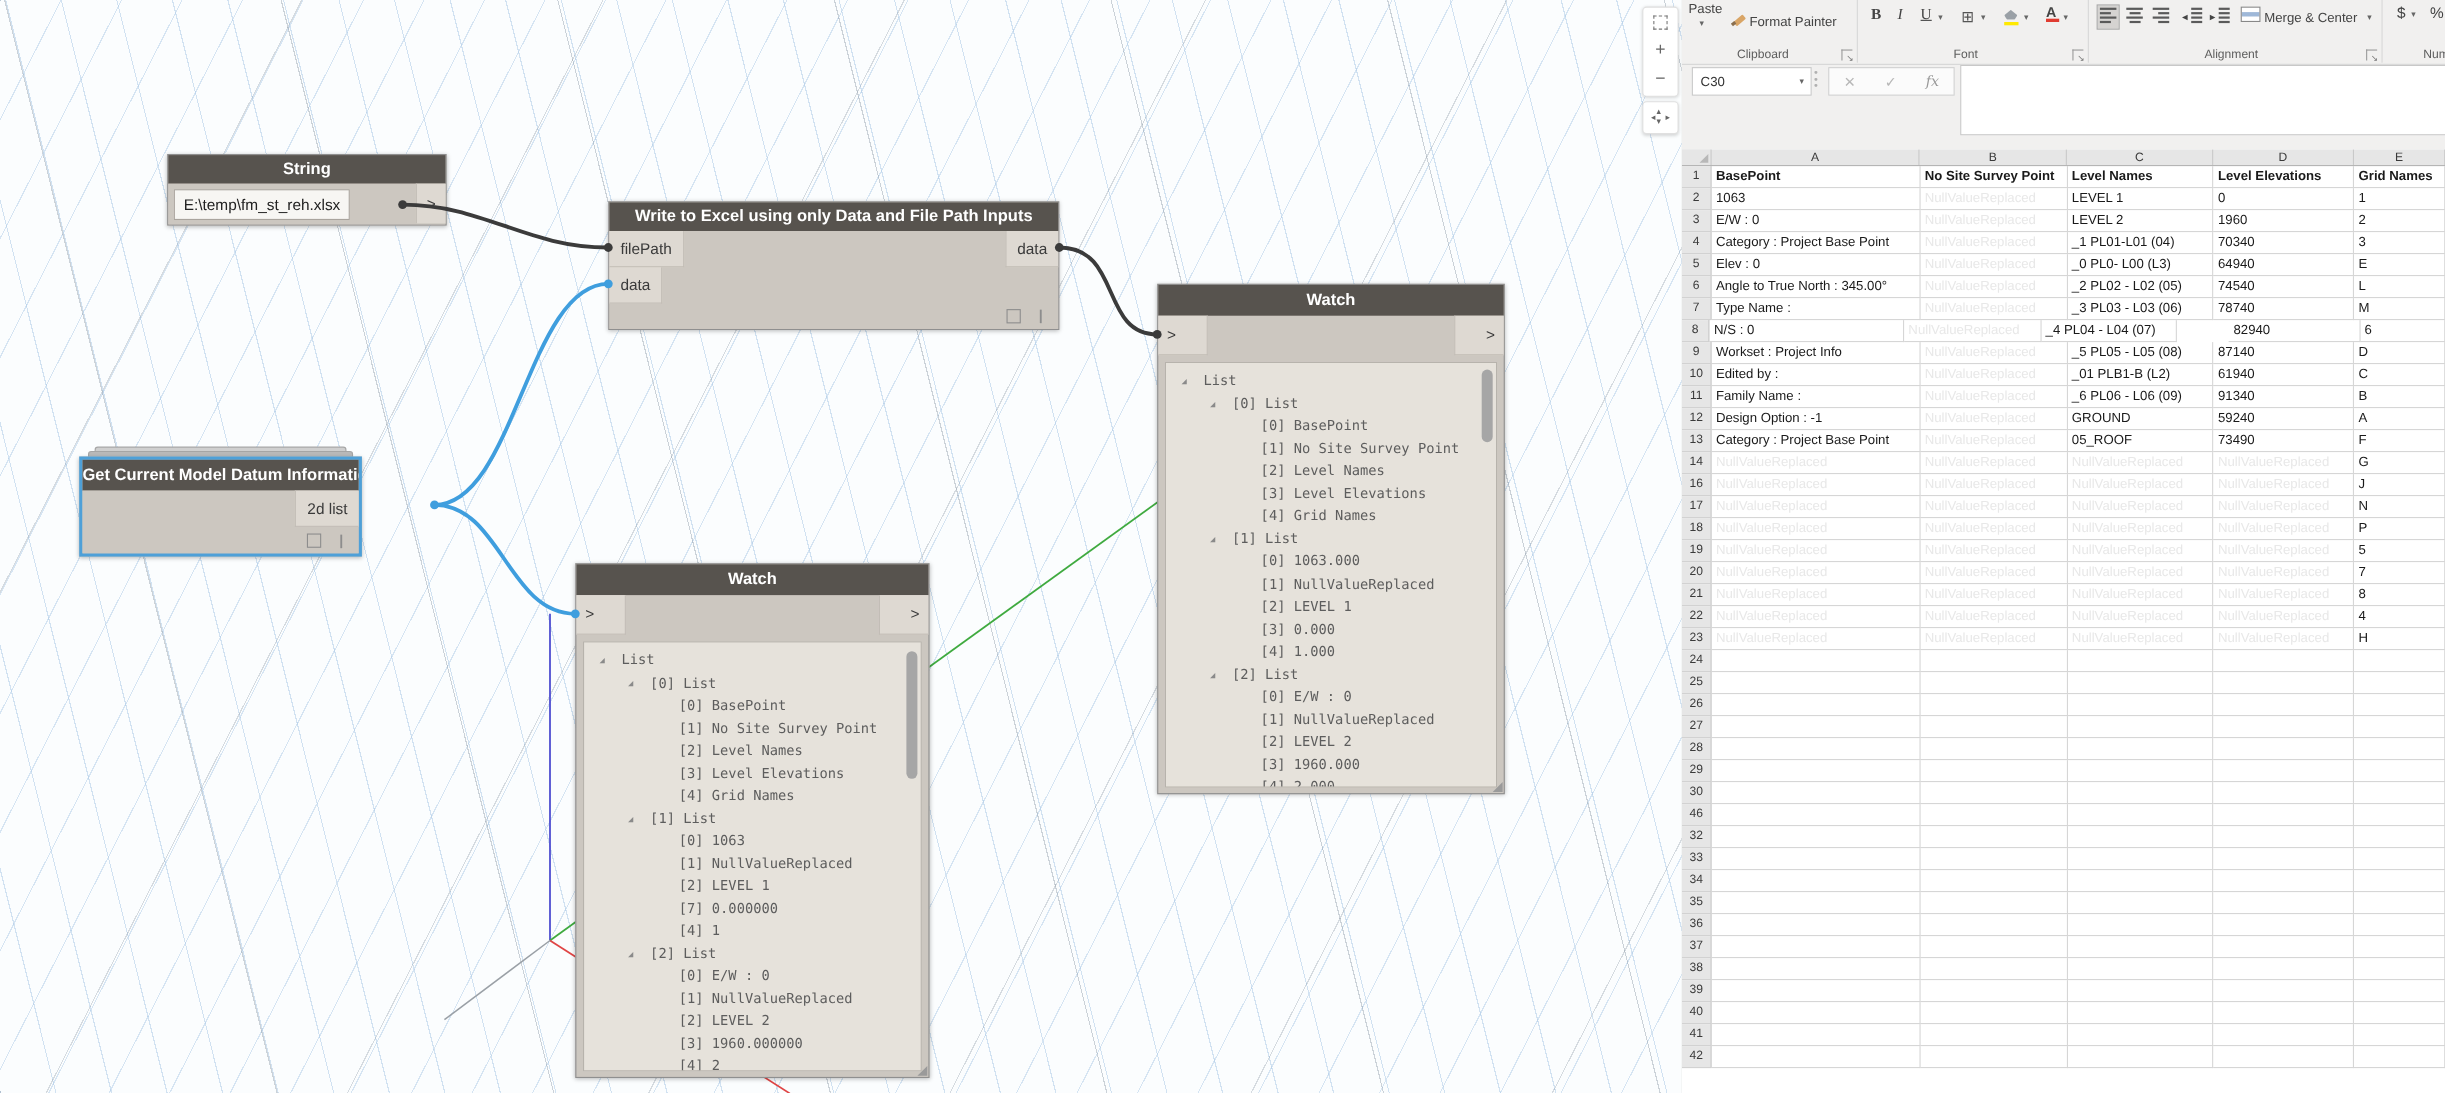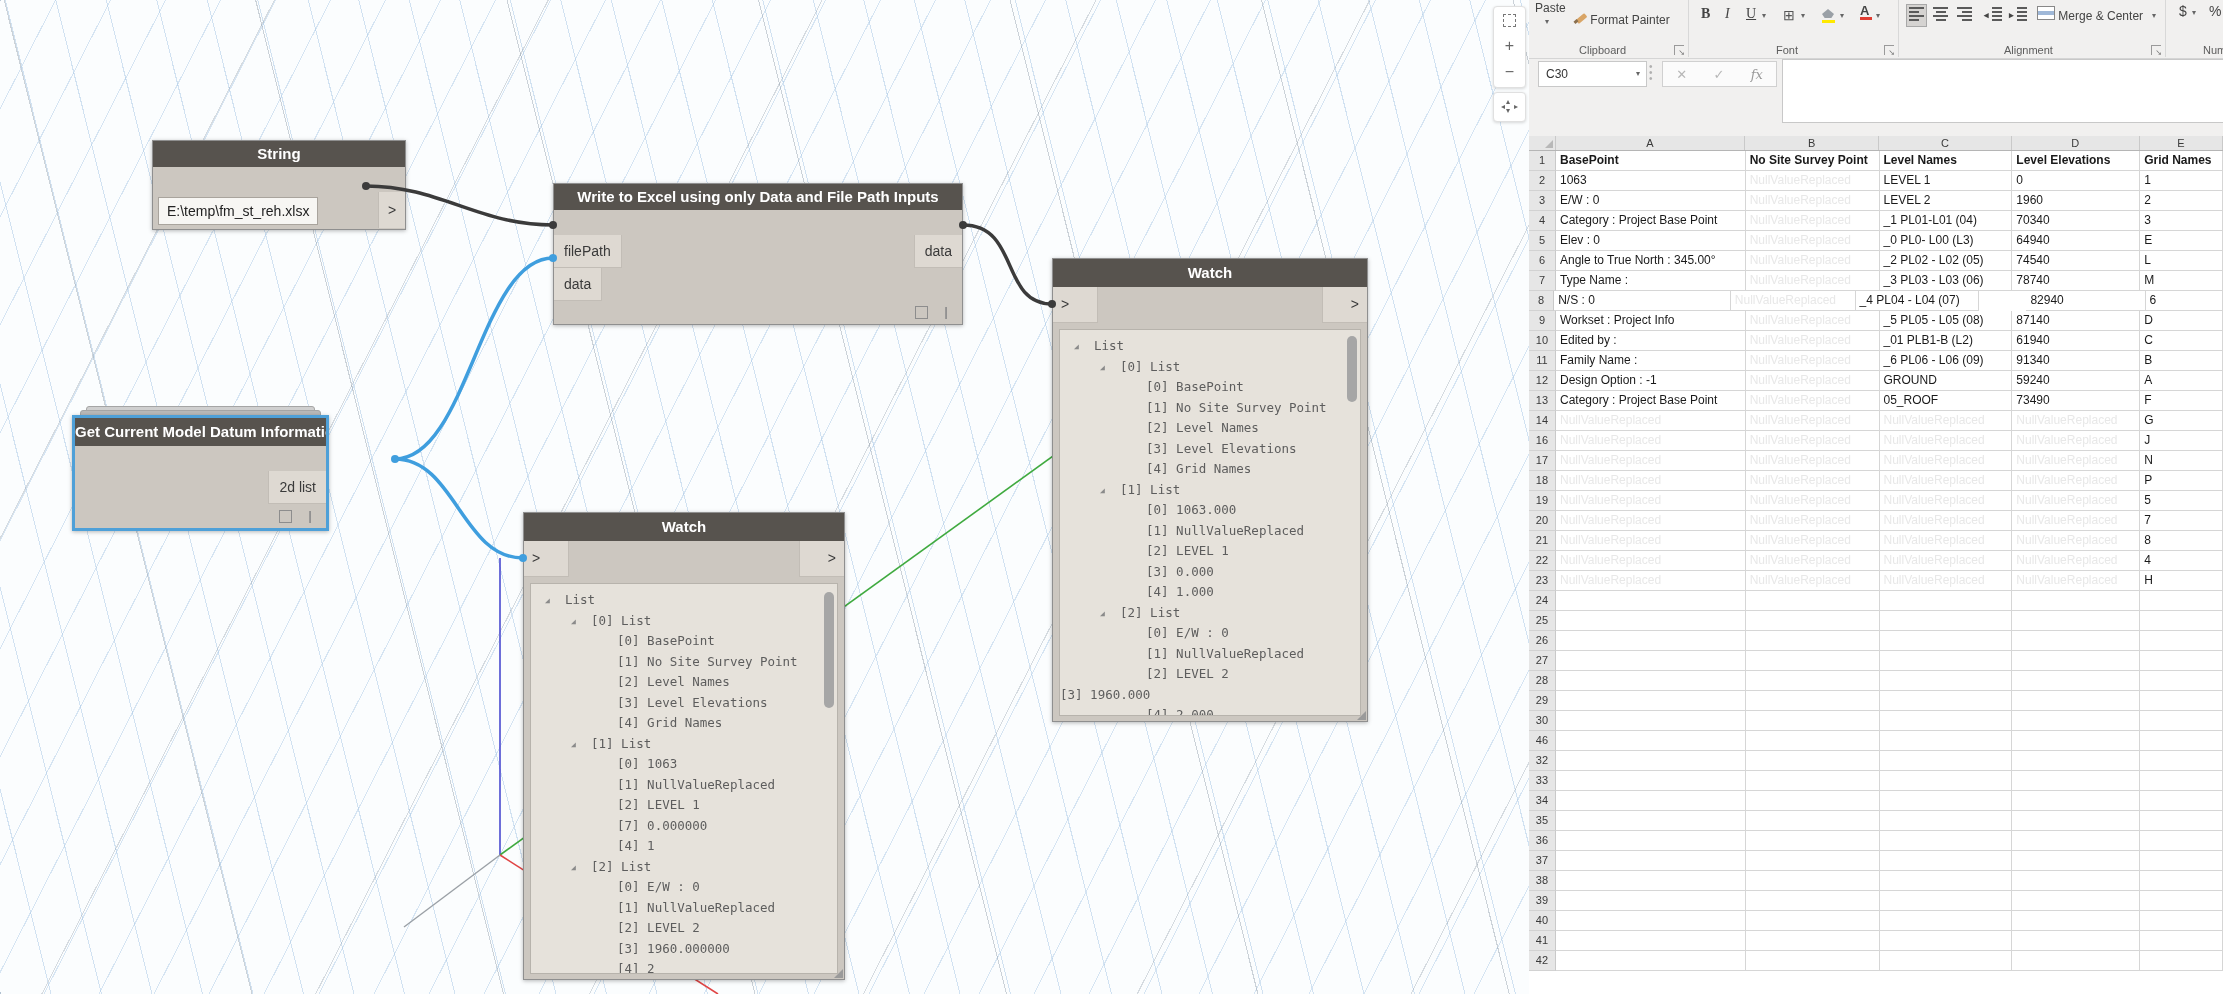--- a/index.html
+++ b/index.html
@@ -18,21 +18,21 @@
   .layer{position:absolute;left:0;top:0;pointer-events:none;}
   .wires{z-index:30;}
   .axes{z-index:1;}
 
   
   .node{position:absolute;z-index:10;font-size:14px;color:#3a3a3a;}
   .node-inner{border:1px solid #8f8f8f;box-shadow:0 1px 4px rgba(0,0,0,.28);background:#ccc7c0;}
   .node.selected .node-inner{border:3px solid #4ea0d8;}
   .nhead{background:#57534e;color:#fff;font-weight:700;font-size:15px;text-align:center;
          height:26px;line-height:26px;white-space:nowrap;overflow:hidden;}
-  .nbody{position:relative;background:#ccc7c0;margin-top:25px;}
+  .nbody{position:relative;background:#ccc7c0;}
   .port{background:#ded9d2;border-bottom:1px solid #c2bdb6;border-right:1px solid #c2bdb6;
         padding:0 10px;height:32px;line-height:32px;display:inline-block;}
   .port.outp{border-right:none;border-left:1px solid #c2bdb6;float:right;}
   .nfoot{height:22px;position:relative;}
   .nchk{position:absolute;right:34px;top:4px;width:11px;height:11px;border:1.5px solid #8d8d8d;background:transparent;}
   .nbar{position:absolute;right:14px;top:2px;color:#8d8d8d;font-size:13px;font-weight:700;}
   .stack-bar{position:absolute;left:8px;right:8px;height:9px;background:#b9b9b9;border-radius:3px;z-index:-1;border:1px solid #a5a5a5;}
   .stack-bar.b2{left:14px;right:14px;background:#cfcfcf;}
 
   
@@ -223,21 +223,21 @@
             <div class="tline" style="padding-left: 60px;"><span class="exp" style="left: 40px;">◢</span><span>[1] List</span></div>
             <div class="tline" style="padding-left: 86px;"><span>[0] 1063.000</span></div>
             <div class="tline" style="padding-left: 86px;"><span>[1] NullValueReplaced</span></div>
             <div class="tline" style="padding-left: 86px;"><span>[2] LEVEL 1</span></div>
             <div class="tline" style="padding-left: 86px;"><span>[3] 0.000</span></div>
             <div class="tline" style="padding-left: 86px;"><span>[4] 1.000</span></div>
             <div class="tline" style="padding-left: 60px;"><span class="exp" style="left: 40px;">◢</span><span>[2] List</span></div>
             <div class="tline" style="padding-left: 86px;"><span>[0] E/W : 0</span></div>
             <div class="tline" style="padding-left: 86px;"><span>[1] NullValueReplaced</span></div>
             <div class="tline" style="padding-left: 86px;"><span>[2] LEVEL 2</span></div>
-            <div class="tline" style=""><span>[3] 1960.000</span></div>
+            <div class="tline" style="padding-left: 86px;"><span>[3] 1960.000</span></div>
             <div class="tline" style="padding-left: 86px;"><span>[4] 2.000</span></div>
           </div>
         <div class="grip"></div>
       </div>
     </div>
 
     <svg class="layer wires" width="1529" height="994">
       <path d="M366,186 C440,186 478,225 553,225" fill="none" stroke="#3b3b3b" stroke-width="3.5"></path>
       <path d="M963,225 C1020,225 1000,304 1052,304" fill="none" stroke="#3b3b3b" stroke-width="3.5"></path>
       <path d="M395,459 C468,459 480,258 553,258" fill="none" stroke="#3f9ede" stroke-width="3.5"></path>

